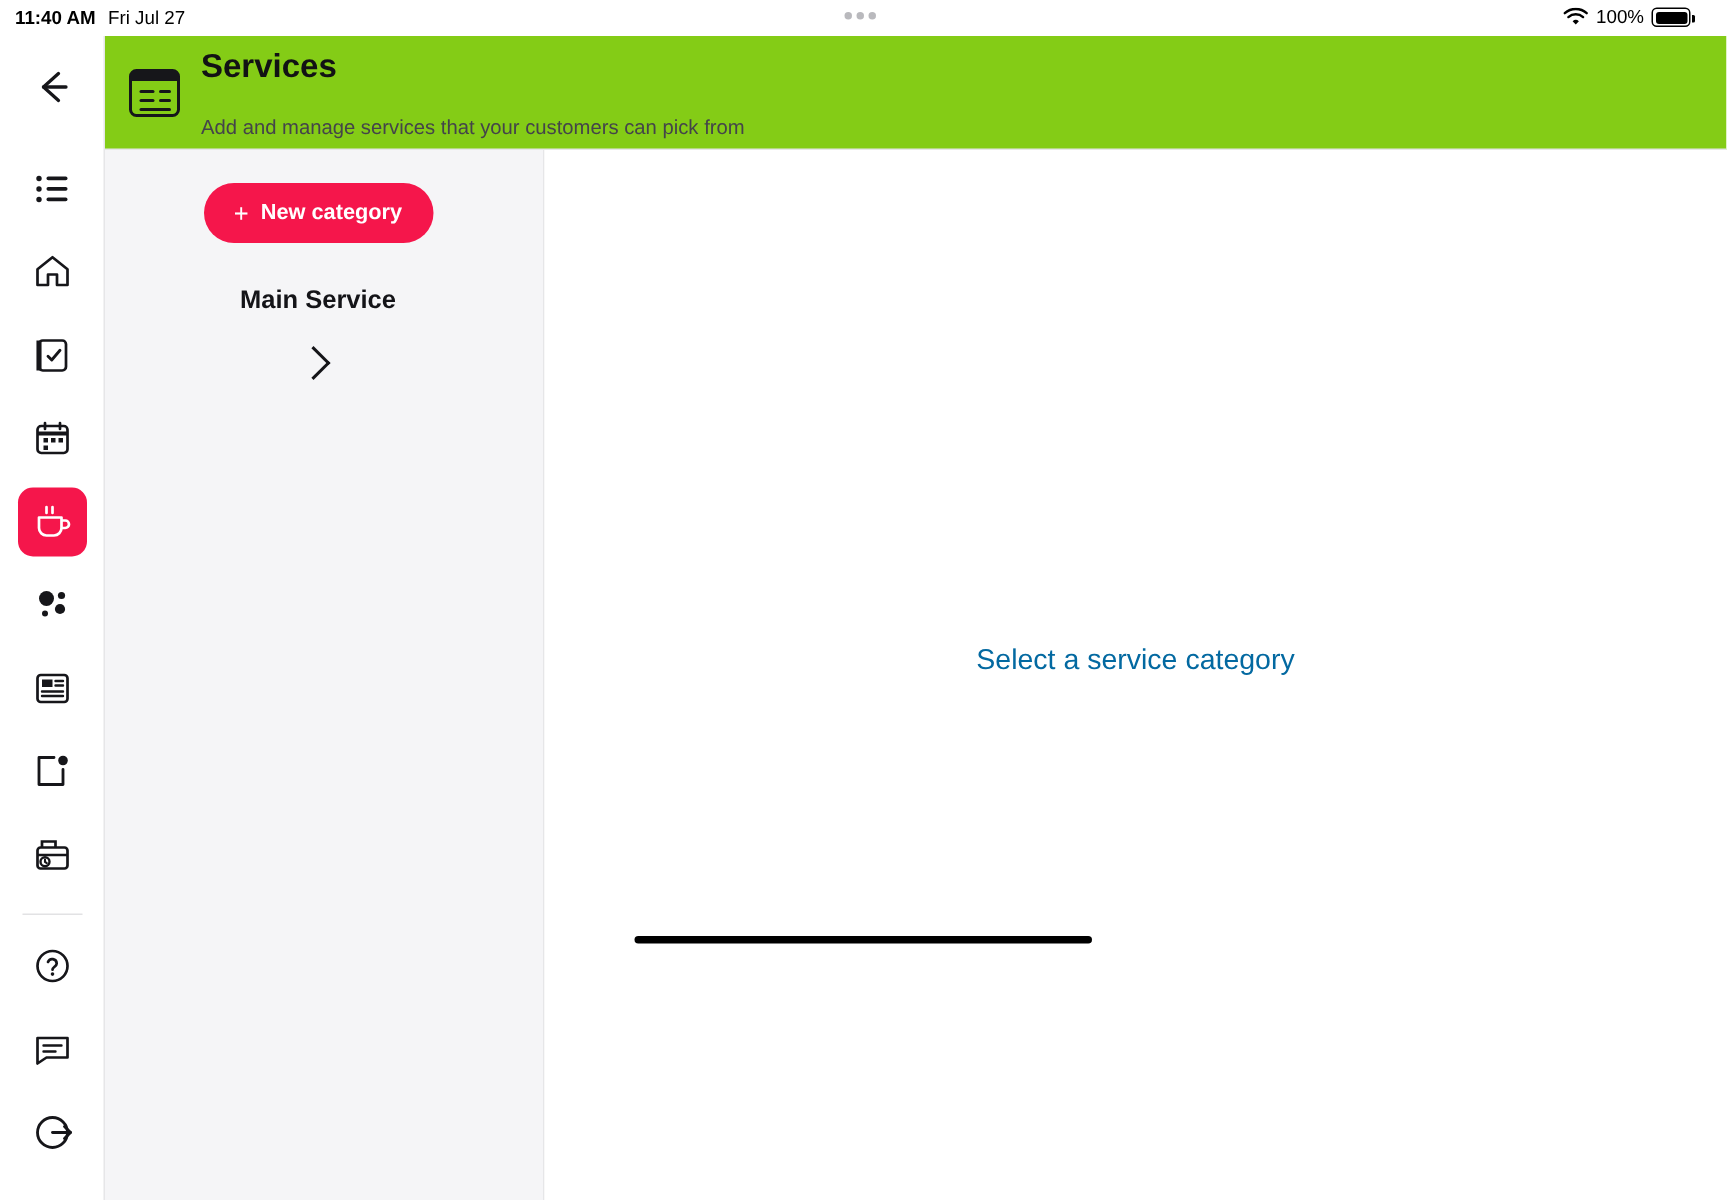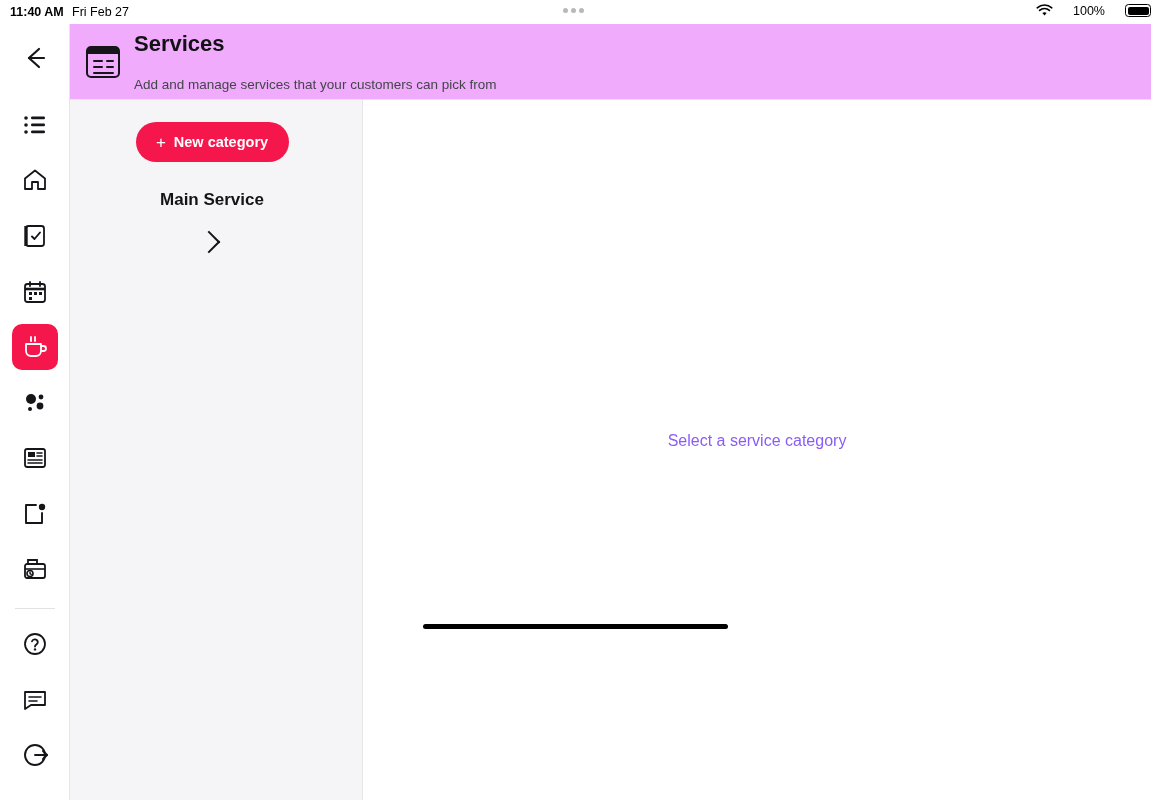--- a/index.html
+++ b/index.html
@@ -14,21 +14,21 @@
   
   .statusbar {
     position: absolute; top: 0; left: 0; width: 1151px; height: 24px;
     display: flex; align-items: center;
     font-size: 12.5px; color: #000; font-weight: 600;
   }
   .sb-time { position: absolute; left: 10px; top: 5px; }
   .sb-date { position: absolute; left: 72px; top: 5px; font-weight: 400; }
   .sb-dots { position: absolute; left: 563px; top: 8px; display: flex; gap: 3px; }
   .sb-dots i { width: 5px; height: 5px; border-radius: 50%; background: #b9b9bd; display: block; }
-  .sb-right { position: absolute; right: 0; top: 4px; display: flex; align-items: flex-start; gap: 20px; }
+  .sb-right { position: absolute; right: 24px; top: 4px; display: flex; align-items: flex-end; gap: 5px; }
   .sb-batt-pct { font-size: 12.5px; font-weight: 500; }
   .batt {
     width: 26px; height: 13px; border: 1.3px solid #000; border-radius: 3.5px;
     position: relative; display: inline-block;
   }
   .batt::after {
     content: ""; position: absolute; right: -4px; top: 4px;
     width: 2px; height: 5px; background: #000; border-radius: 0 1px 1px 0;
   }
   .batt i { position: absolute; left: 1.5px; top: 1.5px; bottom: 1.5px; right: 1.5px; background: #000; border-radius: 2px; display: block; }
@@ -45,21 +45,21 @@
     display: flex; align-items: center; justify-content: center;
     margin-bottom: 10px; color: #16161a; cursor: pointer;
   }
   .rail-icon.active { background: #f5164b; color: #fff; }
   .rail-sep { width: 40px; height: 1px; background: #e2e2e4; margin: 6px 0 12px; }
   .rail-bottom { margin-top: auto; margin-bottom: 22px; }
 
   
   .header {
     position: absolute; left: 70px; top: 24px; width: 1081px; height: 76px;
-    background: #f0abfc; border-bottom: 1px solid #e6e6e8;
+    background: #84cc16; border-bottom: 1px solid #e6e6e8;
     display: flex; align-items: center; padding-left: 16px;
   }
   .hdr-icon {
     width: 34px; height: 32px; border: 2px solid #16161a; border-radius: 5px;
     position: relative; margin-right: 14px; flex: none;
   }
   .hdr-icon .bar-top { position: absolute; left: 0; right: 0; top: 0; height: 6px; background: #16161a; }
   .hdr-icon .ln { position: absolute; height: 2px; background: #16161a; border-radius: 1px; }
   .hdr-icon .l1 { left: 5px; width: 10px; top: 12px; }
   .hdr-icon .l2 { left: 18px; width: 8px; top: 12px; }
@@ -89,36 +89,36 @@
     height: 60px; padding: 0 0 0 0; cursor: pointer; flex-direction: column;
   }
   .cat-row span.label { font-size: 17px; font-weight: 600; color: #141418; }
   .chev { width: 16px; height: 16px; border-right: 2.6px solid #141418; border-top: 2.6px solid #141418; transform: rotate(45deg); margin-right: 6px; }
 
   
   .content {
     position: absolute; left: 363px; top: 100px; width: 788px; height: 700px;
     background: #fff; display: flex; align-items: center; justify-content: center;
   }
-  .empty-msg { font-size: 16px; color: #8b5cf6; margin-top: -18px; }
+  .empty-msg { font-size: 19px; color: #0369a1; margin-top: -18px; }
 
   
   .home-ind {
     position: absolute; bottom: 7px; left: 423px; width: 305px; height: 5px;
     background: #000; border-radius: 3px;
   }
 </style>
 </head>
 <body>
 
 <div class="screen">
 
   <div class="statusbar">
     <div class="sb-time">11:40 AM</div>
-    <div class="sb-date">Fri Feb 27</div>
+    <div class="sb-date">Fri Jul 27</div>
     <div class="sb-dots">
         <i></i>
         <i></i>
         <i></i>
       </div>
     <div class="sb-right">
       <svg width="17" height="13" viewBox="0 0 17 13">
         <path d="M8.5 11.4l2.1-2.3a3.1 3.1 0 0 0-4.2 0z" fill="#000"></path>
         <path d="M3.6 6.4a7.4 7.4 0 0 1 9.8 0" stroke="#000" stroke-width="1.6" fill="none" stroke-linecap="round"></path>
         <path d="M1.2 3.8a11 11 0 0 1 14.6 0" stroke="#000" stroke-width="1.6" fill="none" stroke-linecap="round"></path>

